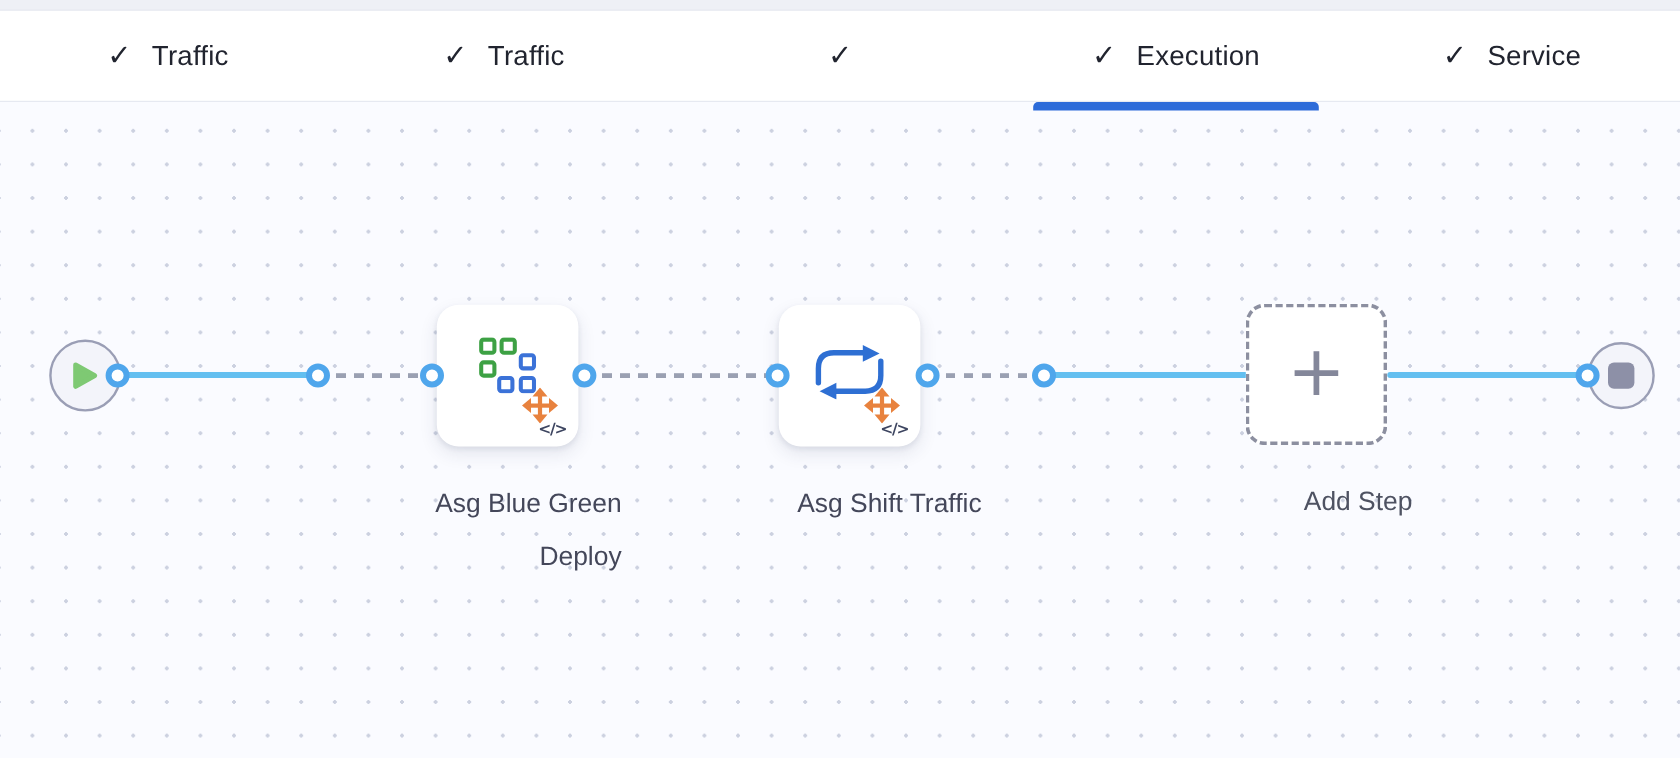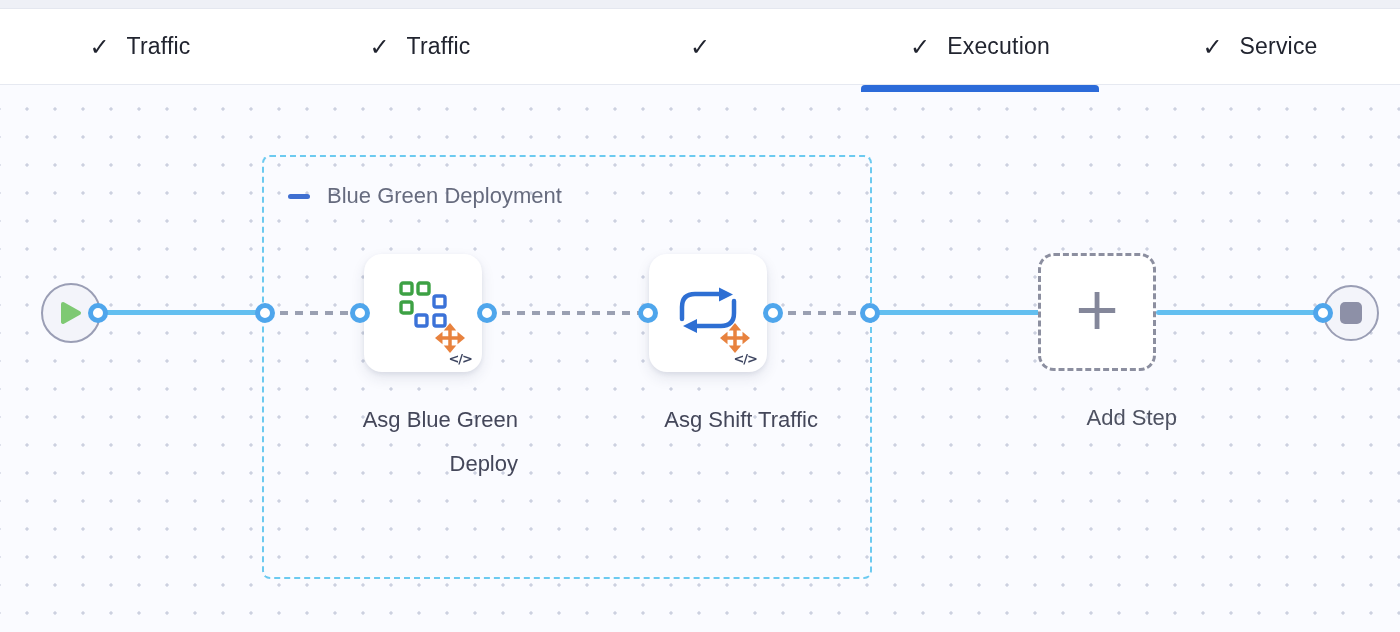--- a/index.html
+++ b/index.html
@@ -89,26 +89,20 @@
     <div class="tab-underline"></div>
   </div>
   <div class="tab">
     <span class="check">✓</span>
     <span class="tab-label">Service</span>
   </div>
 </div>
 
 <div class="canvas">
 
-  <div class="group-box">
-    <div class="group-header">
-      <div class="minus-bar"></div>
-      <span class="group-label">Blue Green Deployment</span>
-    </div>
-  </div>
 
   <div class="line solid" style="left:98px;width:167px;"></div>
   <div class="line dashed" style="left:265px;width:95px;"></div>
   <div class="line dashed" style="left:487px;width:161px;"></div>
   <div class="line dashed" style="left:773px;width:97px;"></div>
   <div class="line solid" style="left:870px;width:170px;"></div>
   <div class="line solid" style="left:1156px;width:167px;"></div>
 
   <div class="terminal start">
     <svg width="22" height="24" viewBox="0 0 22 24">

